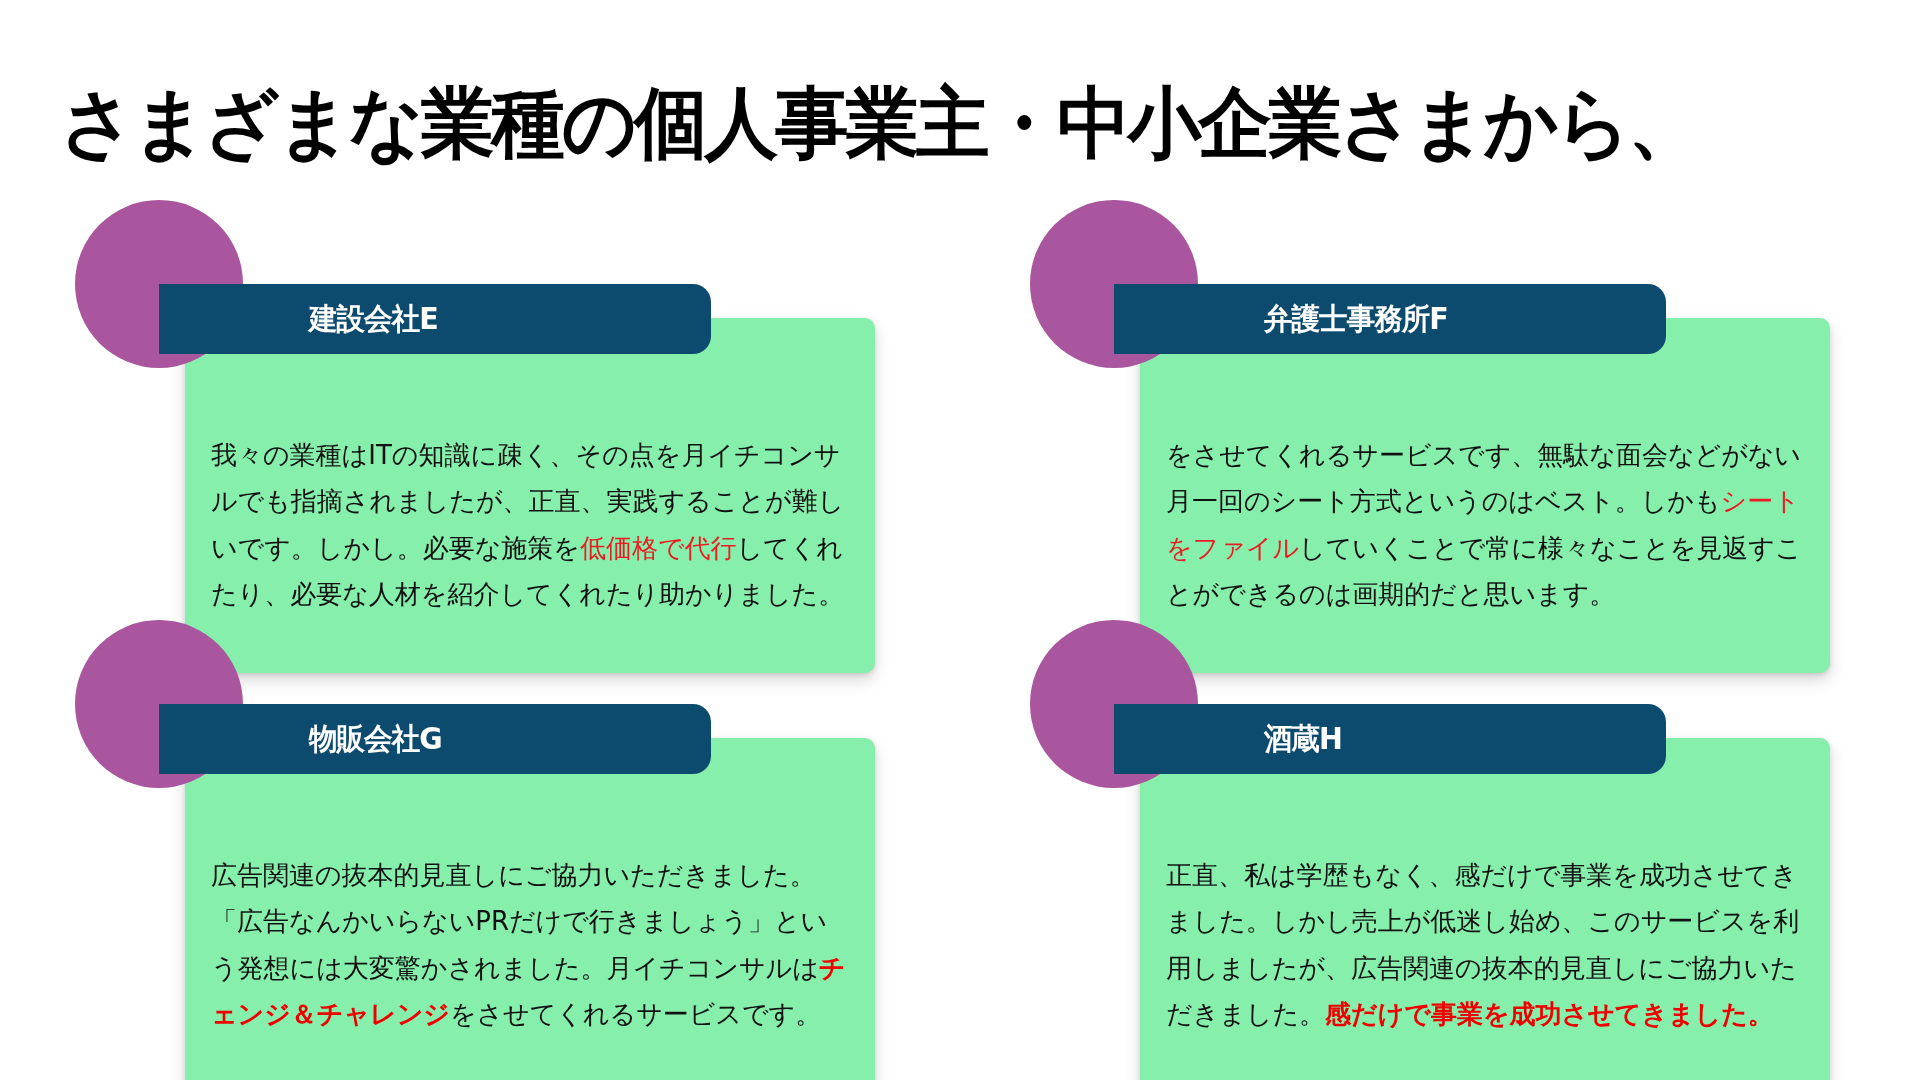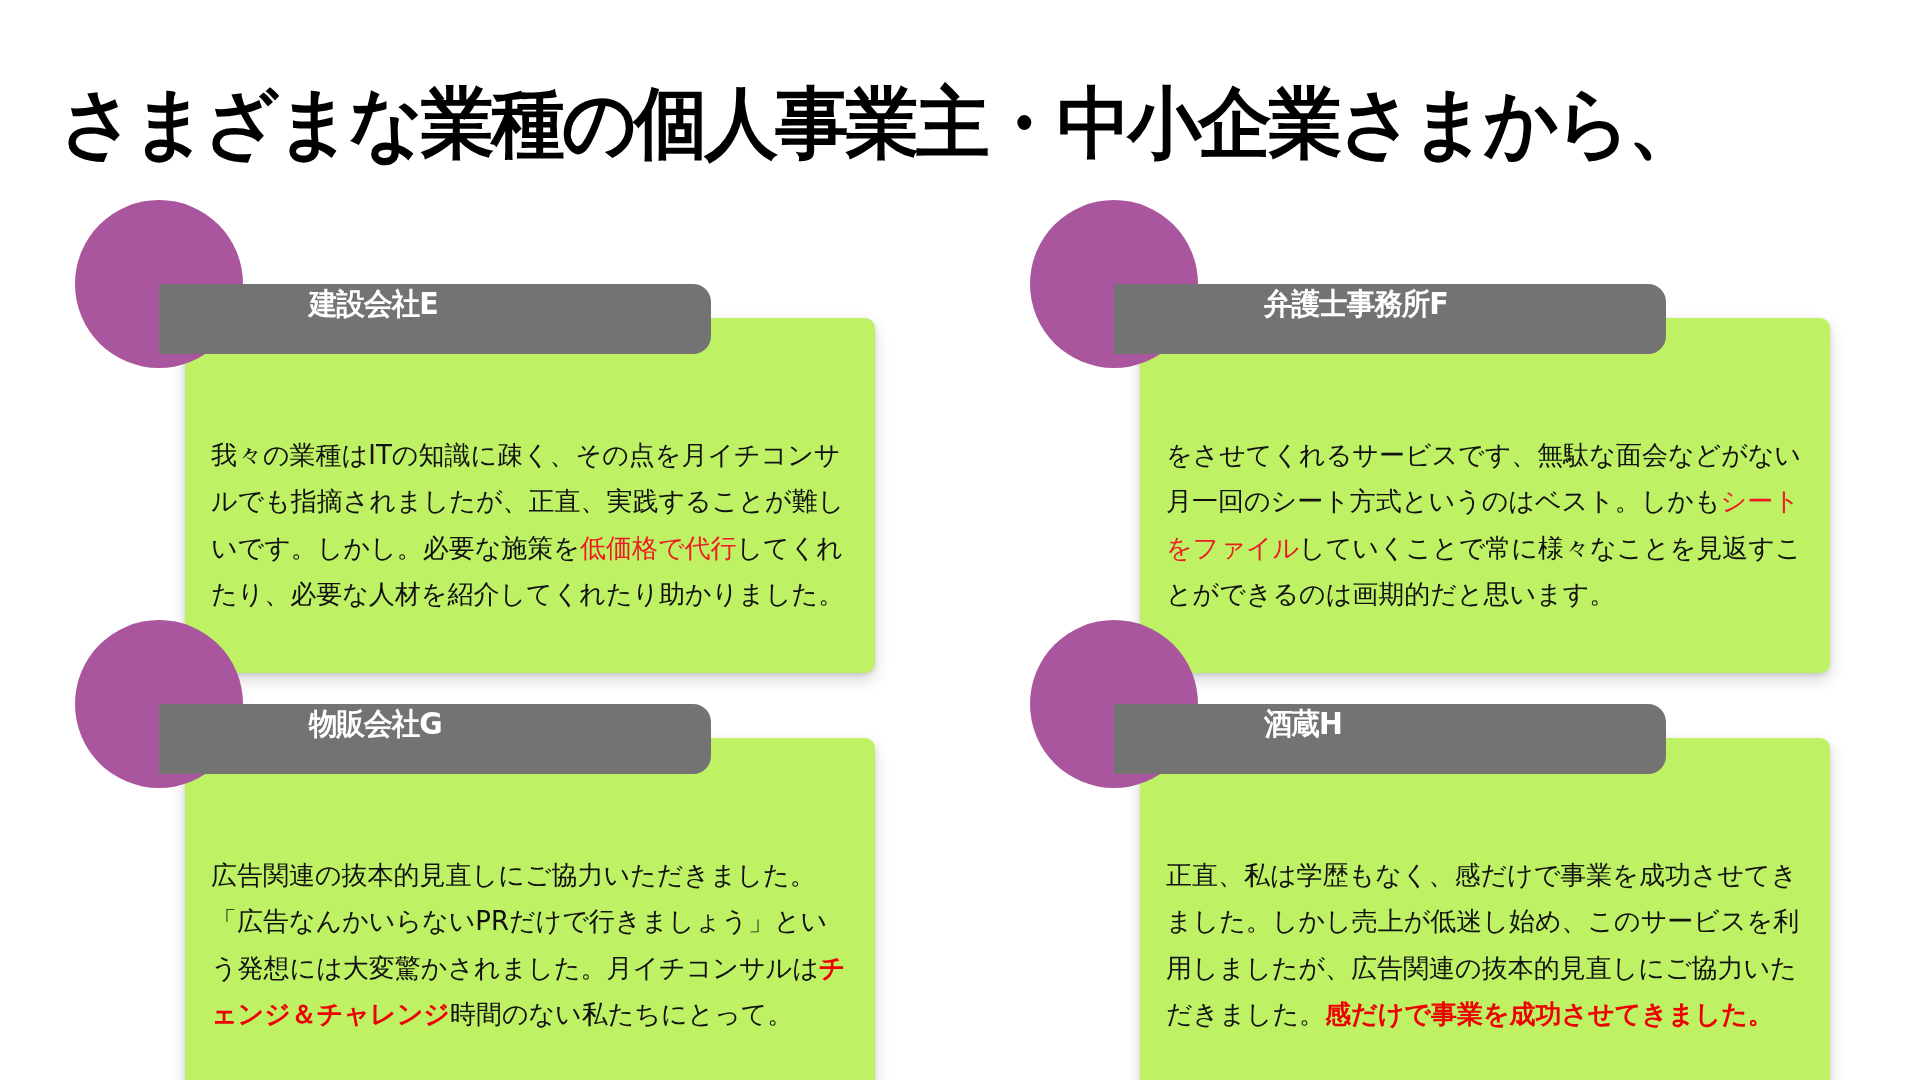--- a/index.html
+++ b/index.html
@@ -69,45 +69,46 @@
     z-index: 2;
   }
 
   
   .title-bar {
     position: absolute;
     left: 84px;
     top: 84px;
     width: 552px;
     height: 70px;
-    background: #737373;
+    background: #0c4a6e;
     border-radius: 0 18px 18px 0;
     z-index: 3;
     display: flex;
+    align-items: center;
   }
   .title-text {
     margin-left: 150px;
     color: #ffffff;
     font-size: 30px;
     font-weight: 900;
     letter-spacing: -1px;
     transform: scaleX(0.95);
     transform-origin: left center;
     white-space: nowrap;
     font-family: "DejaVu Sans", "Liberation Sans", sans-serif;
   }
 
   
   .panel {
     position: absolute;
     left: 110px;
     top: 118px;
     width: 690px;
     min-height: 230px;
-    background: #bef264;
+    background: #86efac;
     border-radius: 10px;
     box-shadow: 0 7px 16px rgba(0,0,0,0.16), 0 2px 4px rgba(0,0,0,0.10);
     z-index: 1;
     box-sizing: border-box;
     padding: 88px 26px 30px 26px;
   }
   .panel.tall { min-height: 255px; }
 
   .body-text {
     font-size: 26px;
@@ -153,21 +154,21 @@
         <p class="body-text"><span>をさせてくれるサービスです、無駄な面会などがない月一回のシート方式というのはベスト。しかも</span><span class="hl">シートをファイル</span><span>していくことで常に様々なことを見返すことができるのは画期的だと思います。</span></p>
       </div>
     </div>
 
     <div class="card-wrap c2">
       <div class="blob"></div>
       <div class="title-bar">
         <span class="title-text">物販会社G</span>
       </div>
       <div class="panel tall">
-        <p class="body-text"><span>広告関連の抜本的見直しにご協力いただきました。「広告なんかいらないPRだけで行きましょう」という発想には大変驚かされました。月イチコンサルは</span><span class="hl bold">チェンジ＆チャレンジ</span><span>時間のない私たちにとって。</span></p>
+        <p class="body-text"><span>広告関連の抜本的見直しにご協力いただきました。「広告なんかいらないPRだけで行きましょう」という発想には大変驚かされました。月イチコンサルは</span><span class="hl bold">チェンジ＆チャレンジ</span><span>をさせてくれるサービスです。</span></p>
       </div>
     </div>
 
     <div class="card-wrap c3">
       <div class="blob"></div>
       <div class="title-bar">
         <span class="title-text">酒蔵H</span>
       </div>
       <div class="panel tall">
         <p class="body-text"><span>正直、私は学歴もなく、感だけで事業を成功させてきました。しかし売上が低迷し始め、このサービスを利用しましたが、広告関連の抜本的見直しにご協力いただきました。</span><span class="hl bold">感だけで事業を成功させてきました。</span></p>

